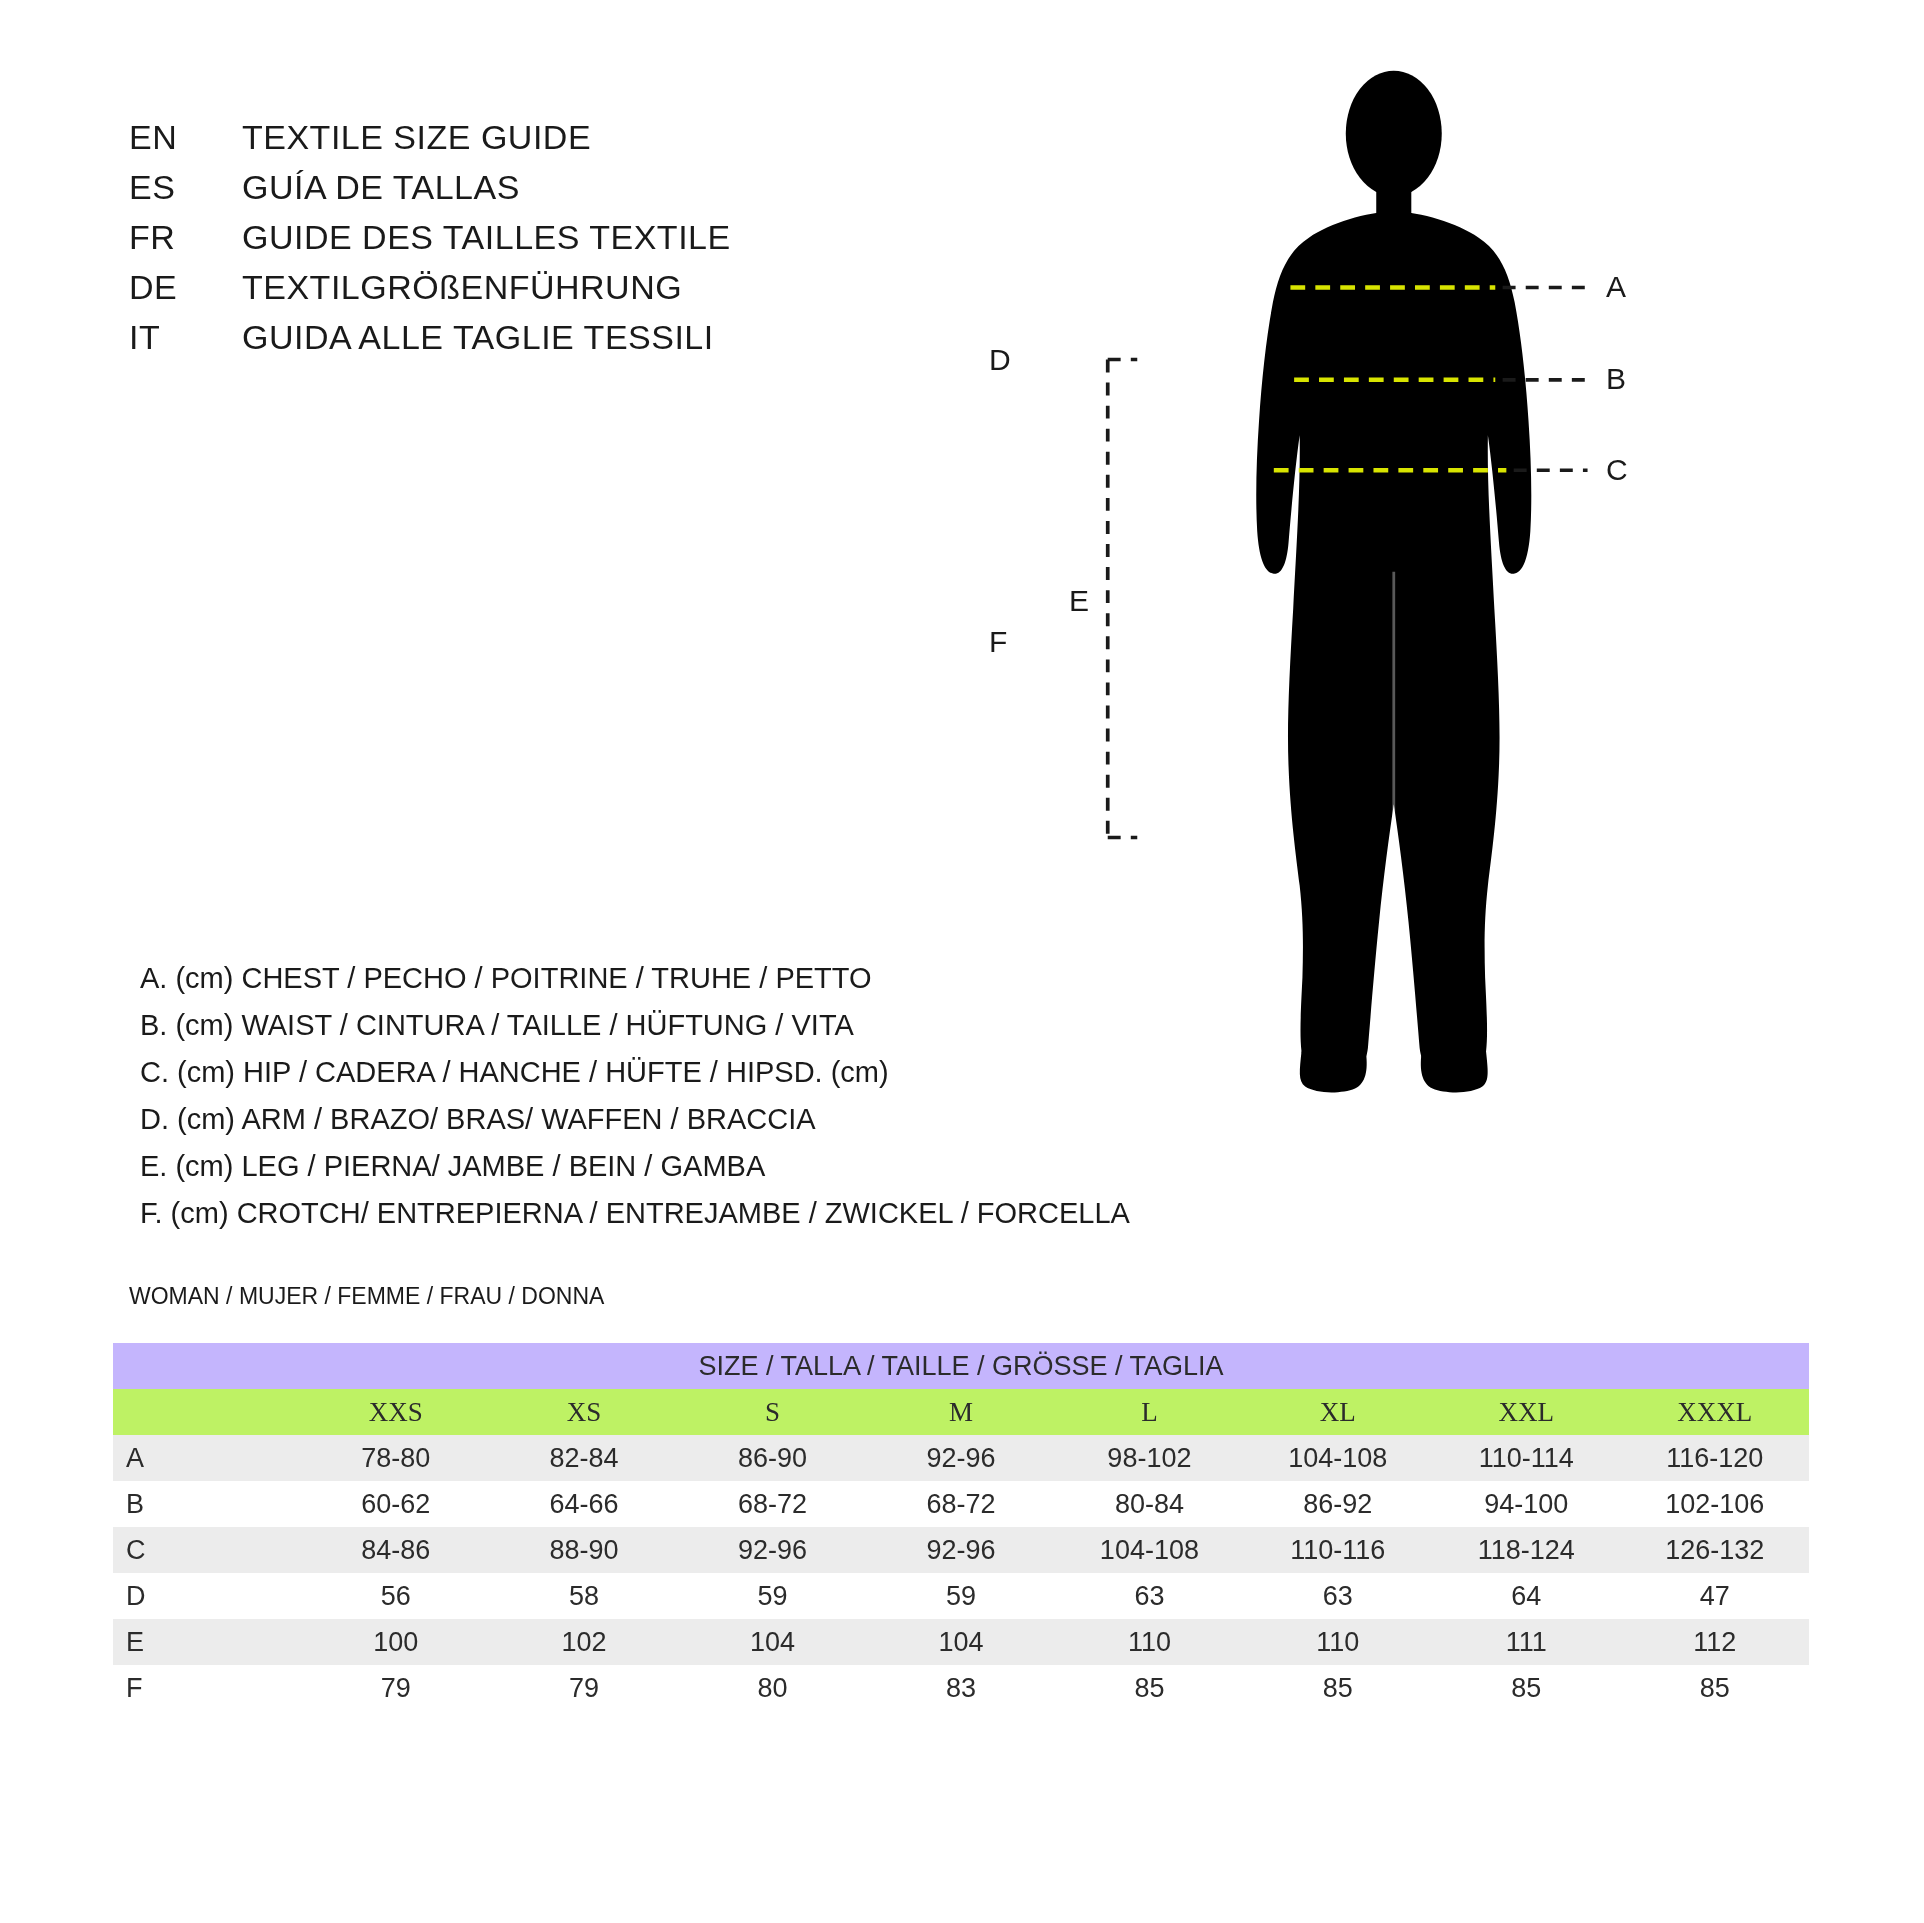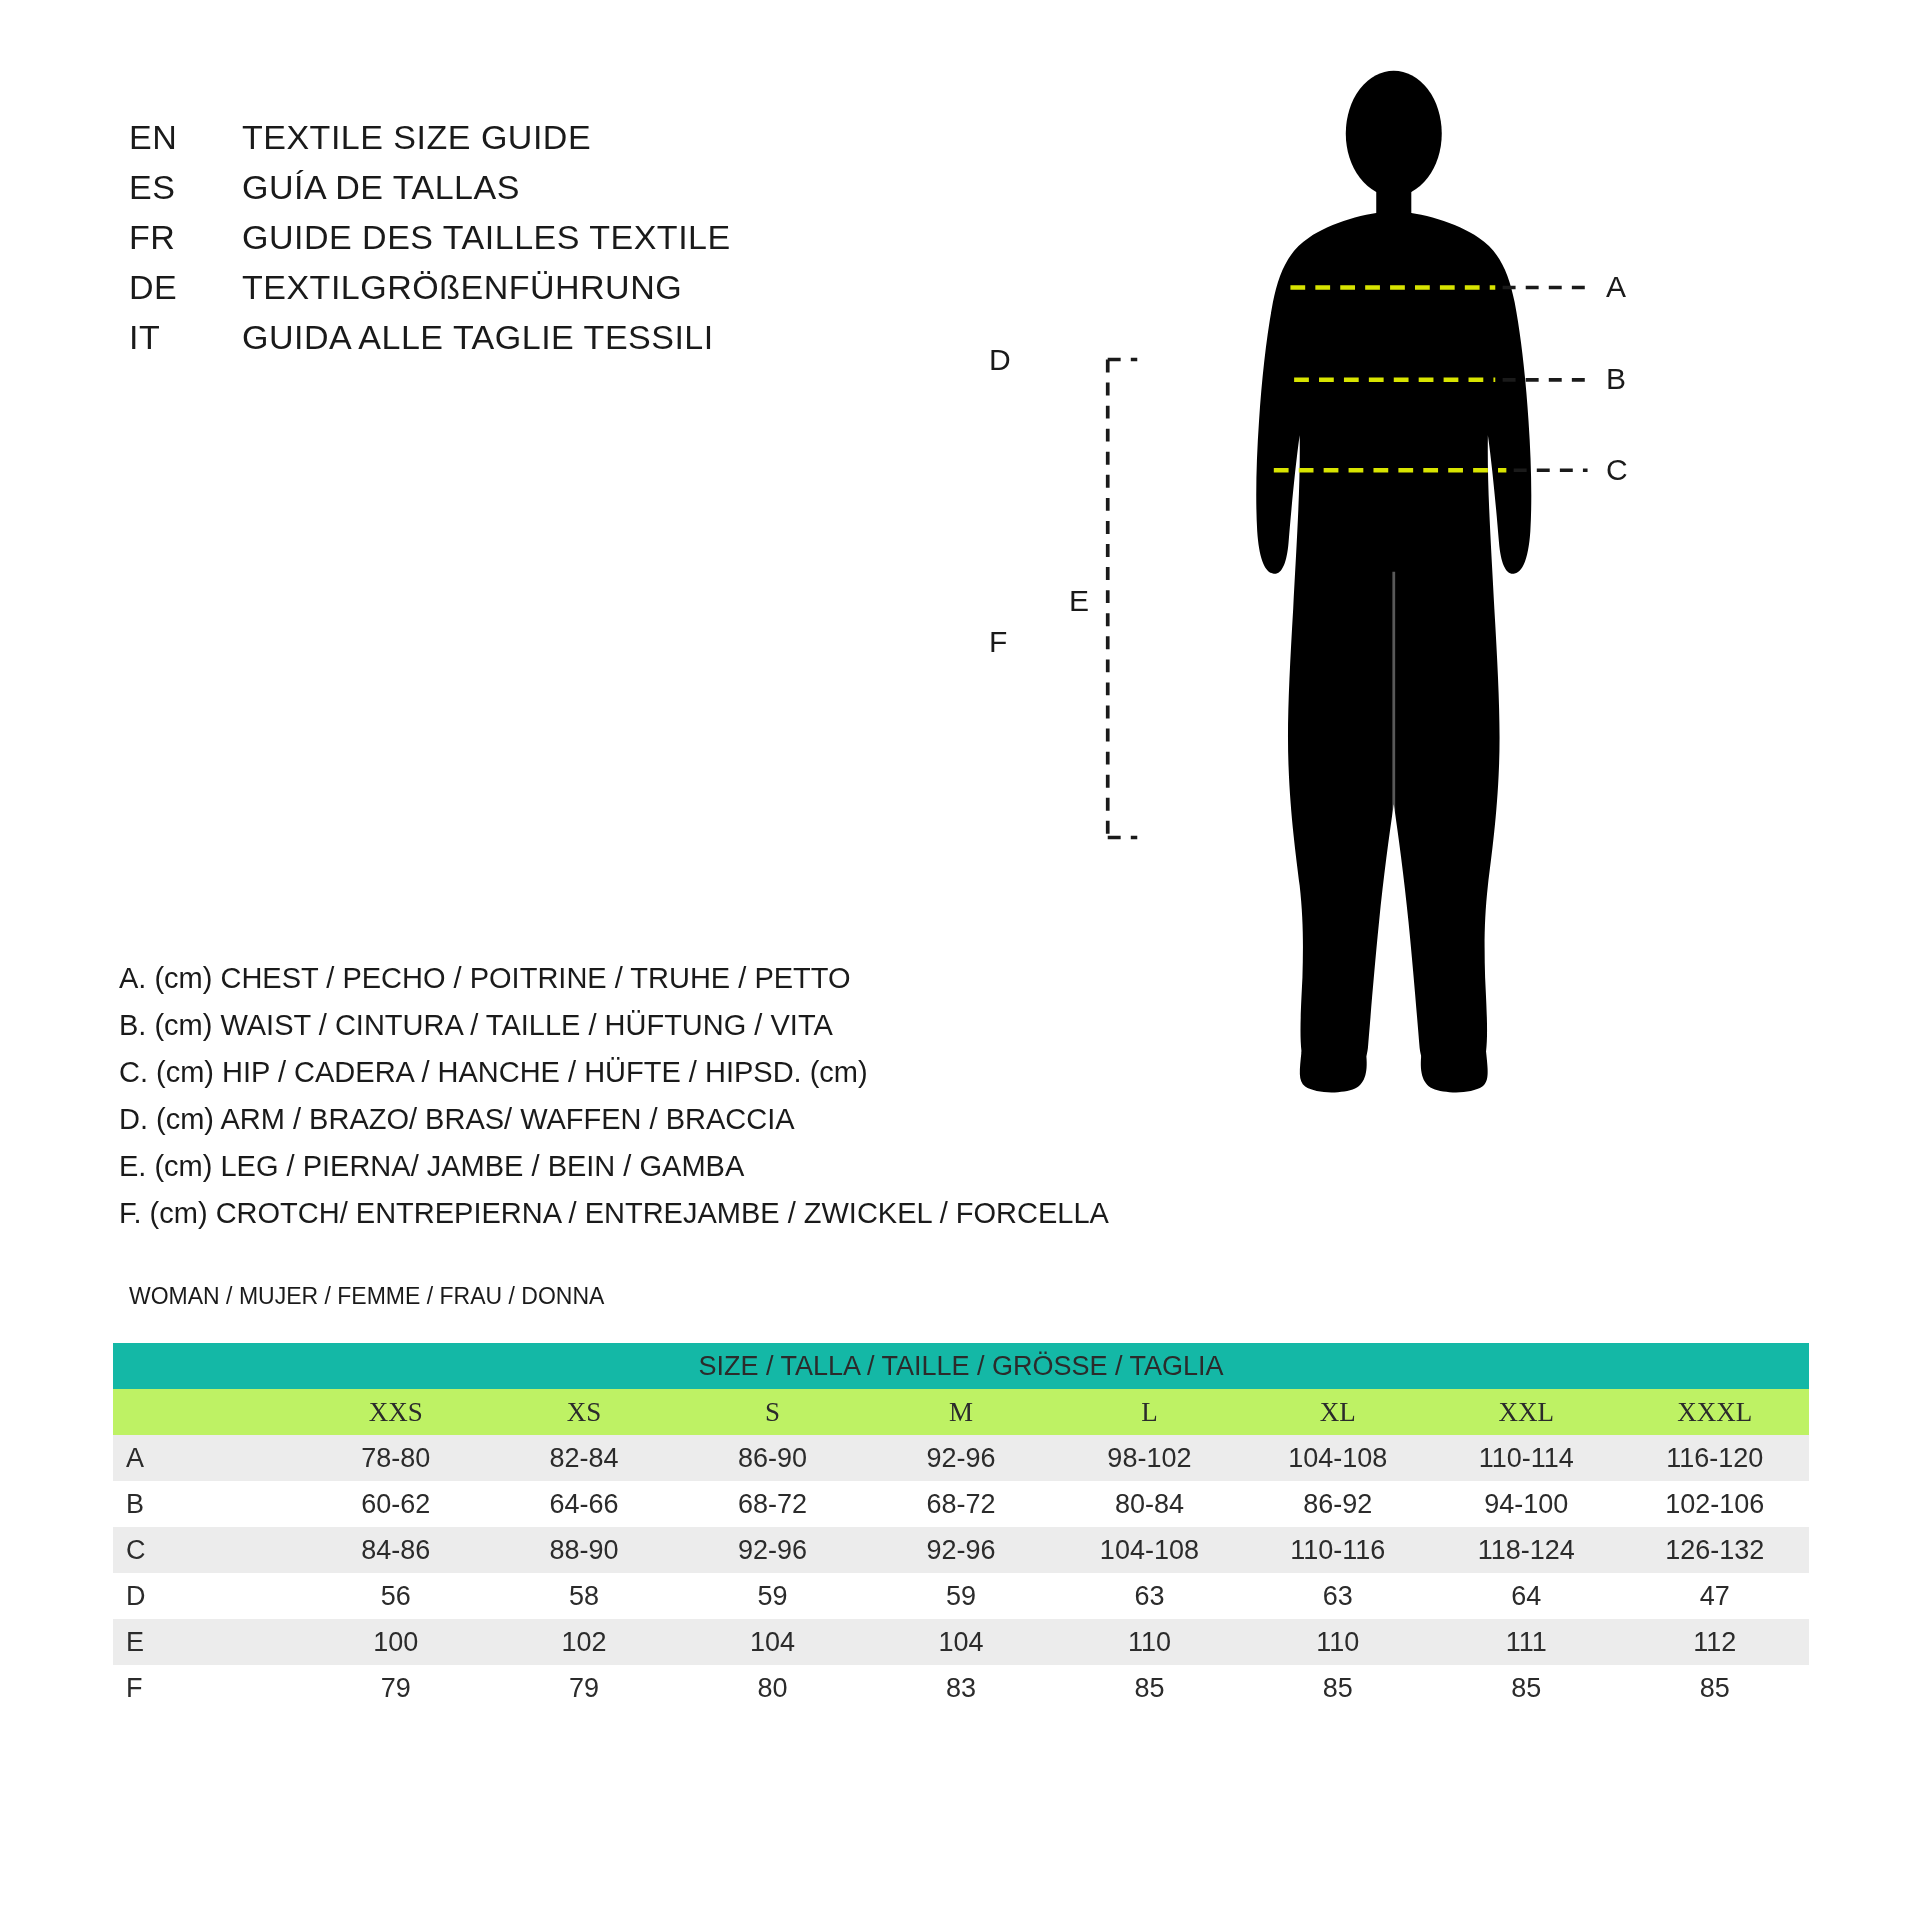--- a/index.html
+++ b/index.html
@@ -37,21 +37,21 @@
   .title-text {
     font-size: 34px;
     letter-spacing: 0.5px;
     color: #1a1a1a;
     white-space: nowrap;
   }
 
   
   .legend-block {
     position: absolute;
-    left: 119px;
+    left: 140px;
     top: 955px;
     width: 1052px;
   }
   .legend-row {
     font-size: 29px;
     line-height: 47px;
     color: #1a1a1a;
     white-space: nowrap;
   }
 
@@ -80,21 +80,21 @@
     font-size: 27px;
     font-weight: normal;
     color: #2b2b2b;
     text-align: center;
     padding: 0;
     height: 46px;
     vertical-align: middle;
   }
   .col-label { width: 72px; text-align: left !important; padding-left: 13px !important; }
   .hdr-band td {
-    background: #14b8a6;
+    background: #c4b5fd;
     color: #2b2b2b;
     text-align: left;
     height: 44px;
     font-size: 27px;
     padding-left: 13px;
   }
   .sizes-row td { background: #bef264; height: 52px; font-family: Liberation Serif, serif; }
   .row-shade td { background: #ececec; }
   .row-plain td { background: #ffffff; }
 

